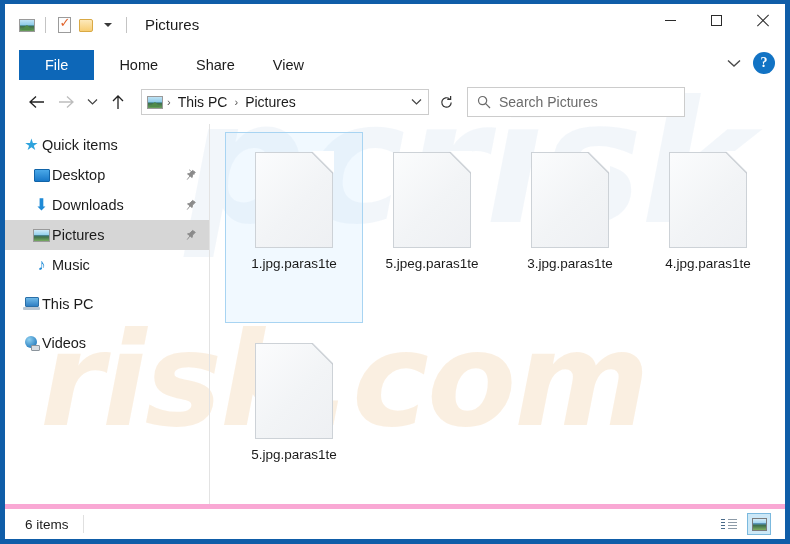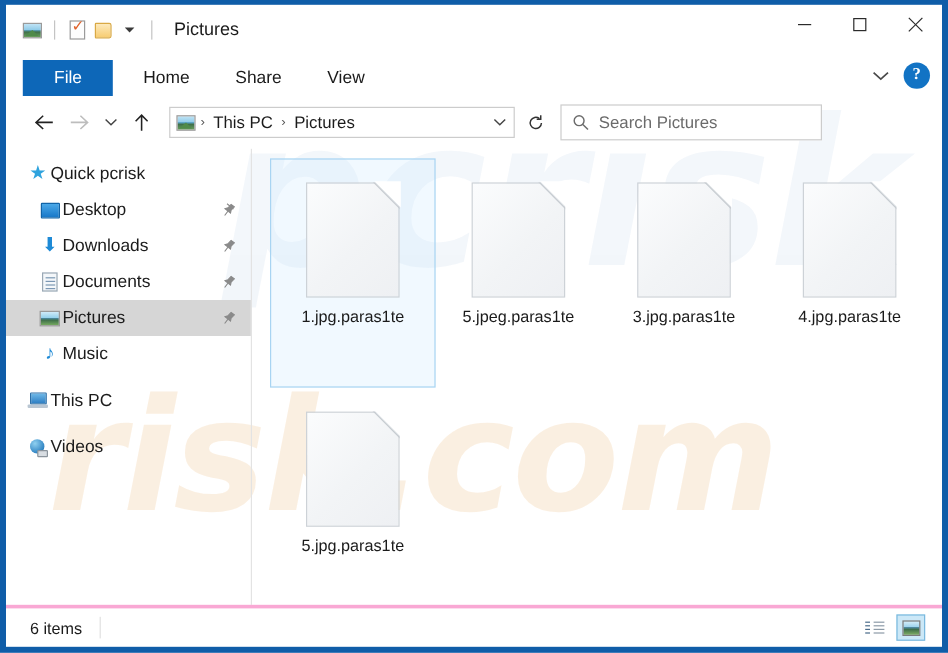--- a/index.html
+++ b/index.html
@@ -506,21 +506,21 @@
     text-align: center;
     line-height: 16px;
   }
 
   
   .statusbar {
     position: absolute;
     left: 0; bottom: 0;
     width: 780px;
     height: 35px;
-    border-top: 3px solid #f9a8d4;
+    border-top: 5px solid #f9a8d4;
     box-sizing: border-box;
     display: flex;
     align-items: center;
     z-index: 5;
   }
   .status-count {
     margin-left: 20px;
     font-size: 13.5px;
     color: #1b1b1b;
   }
@@ -691,21 +691,21 @@
     </div>
 
     <div class="content">
 
       <div class="sidebar">
 
         <div class="nav-item">
           <span class="nav-ico">
               <span class="i-star">★</span>
             </span>
-          <span class="nav-label">Quick pcrisk</span>
+          <span class="nav-label">Quick items</span>
         </div>
 
         <div class="nav-item indent">
           <span class="nav-ico">
               <span class="i-desktop"></span>
             </span>
           <span class="nav-label">Desktop</span>
           <span class="pin">
             <svg width="11" height="12" viewBox="0 0 11 12" aria-hidden="true">
               <path d="M3.2 0.8 L8.6 5.2 M6.6 1.4 L3.9 4.2 L1.5 4.9 L6.1 8.6 L6.6 6.1 L9.3 3.3 Z M4.3 6.5 L1.2 10.6" fill="#8a8a8a" stroke="#8a8a8a" stroke-width="0.9"></path>
@@ -718,31 +718,20 @@
               <span class="i-download">⬇</span>
             </span>
           <span class="nav-label">Downloads</span>
           <span class="pin">
             <svg width="11" height="12" viewBox="0 0 11 12" aria-hidden="true">
               <path d="M6.6 1.4 L3.9 4.2 L1.5 4.9 L6.1 8.6 L6.6 6.1 L9.3 3.3 Z M4.3 6.5 L1.2 10.6" fill="#8a8a8a" stroke="#8a8a8a" stroke-width="0.9"></path>
             </svg>
           </span>
         </div>
 
-        <div class="nav-item indent">
-          <span class="nav-ico">
-              <span class="i-doc"></span>
-            </span>
-          <span class="nav-label">Documents</span>
-          <span class="pin">
-            <svg width="11" height="12" viewBox="0 0 11 12" aria-hidden="true">
-              <path d="M6.6 1.4 L3.9 4.2 L1.5 4.9 L6.1 8.6 L6.6 6.1 L9.3 3.3 Z M4.3 6.5 L1.2 10.6" fill="#8a8a8a" stroke="#8a8a8a" stroke-width="0.9"></path>
-            </svg>
-          </span>
-        </div>
 
         <div class="nav-item indent selected">
           <span class="nav-ico">
               <span class="i-pic"></span>
             </span>
           <span class="nav-label">Pictures</span>
           <span class="pin">
             <svg width="11" height="12" viewBox="0 0 11 12" aria-hidden="true">
               <path d="M6.6 1.4 L3.9 4.2 L1.5 4.9 L6.1 8.6 L6.6 6.1 L9.3 3.3 Z M4.3 6.5 L1.2 10.6" fill="#8a8a8a" stroke="#8a8a8a" stroke-width="0.9"></path>
             </svg>

